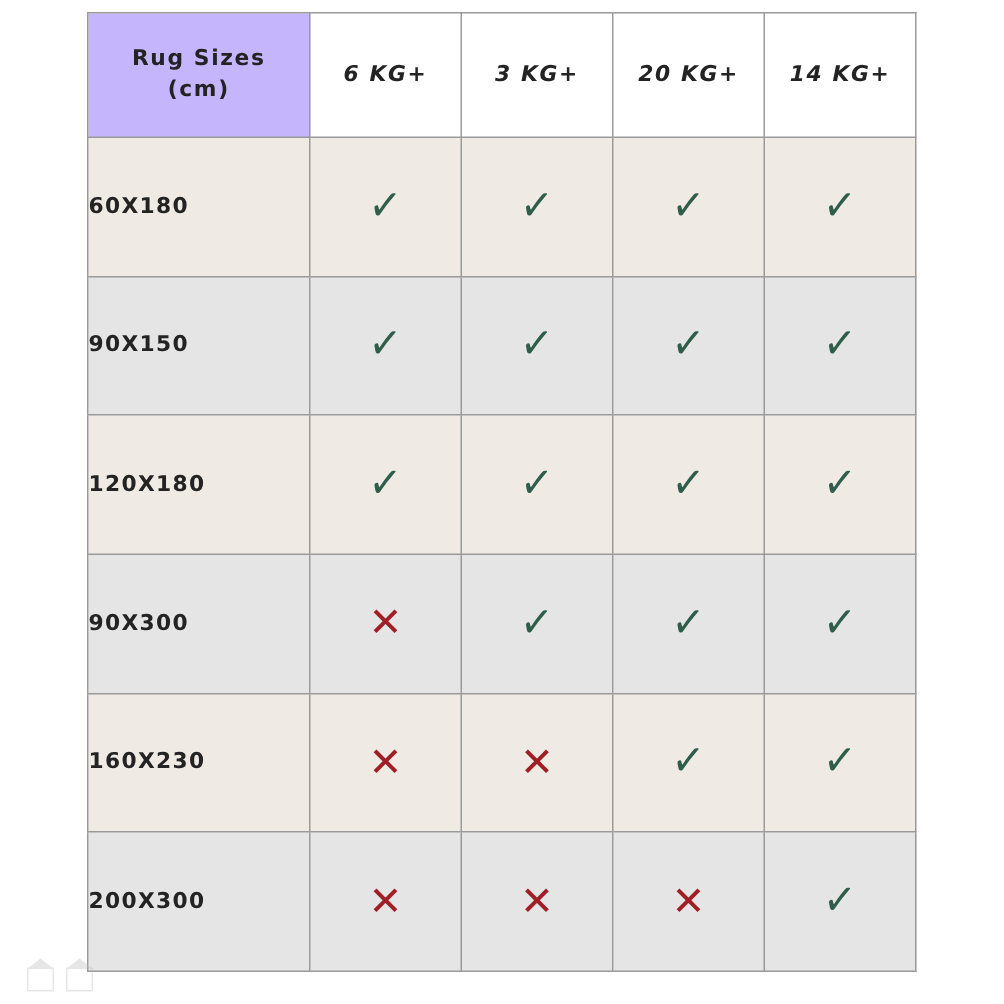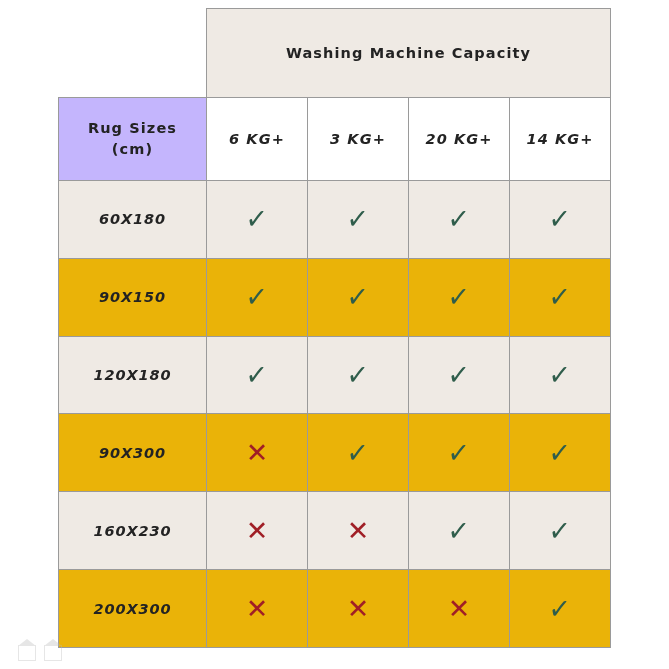--- a/index.html
+++ b/index.html
@@ -74,30 +74,28 @@
     vertical-align: middle;
     height: 82px;
     font-size: 14.5px;
     font-weight: bold;
     letter-spacing: 1.1px;
     color: #232323;
     font-style: italic;
   }
 
   tr.shaded td { background: #efeae4; }
-  tr.plain  td { background: #eab308; }
+  tr.plain  td { background: #e5e5e5; }
 
   td.rug-label {
-    text-align: center;
     vertical-align: middle;
     font-size: 14.5px;
     font-weight: bold;
     letter-spacing: 0.9px;
     color: #232323;
-    font-style: italic;
   }
 
   td.mark {
     text-align: center;
     vertical-align: middle;
   }
 
   .glyph {
     display: inline-block;
     line-height: 1;
@@ -148,24 +146,20 @@
   <table class="compat">
     <colgroup>
       <col class="c-rug">
       <col class="c-kg">
       <col class="c-kg">
       <col class="c-kg">
       <col class="c-kg">
     </colgroup>
     <tbody>
       <tr>
-        <td class="cell-blank"></td>
-        <td class="header-cap" colspan="4">Washing Machine Capacity</td>
-      </tr>
-      <tr>
         <td class="header-rug">
           <div>Rug Sizes</div>
           <div>(cm)</div>
         </td>
         <td class="header-kg">6 KG+</td>
         <td class="header-kg">3 KG+</td>
         <td class="header-kg">20 KG+</td>
         <td class="header-kg">14 KG+</td>
       </tr>
 

